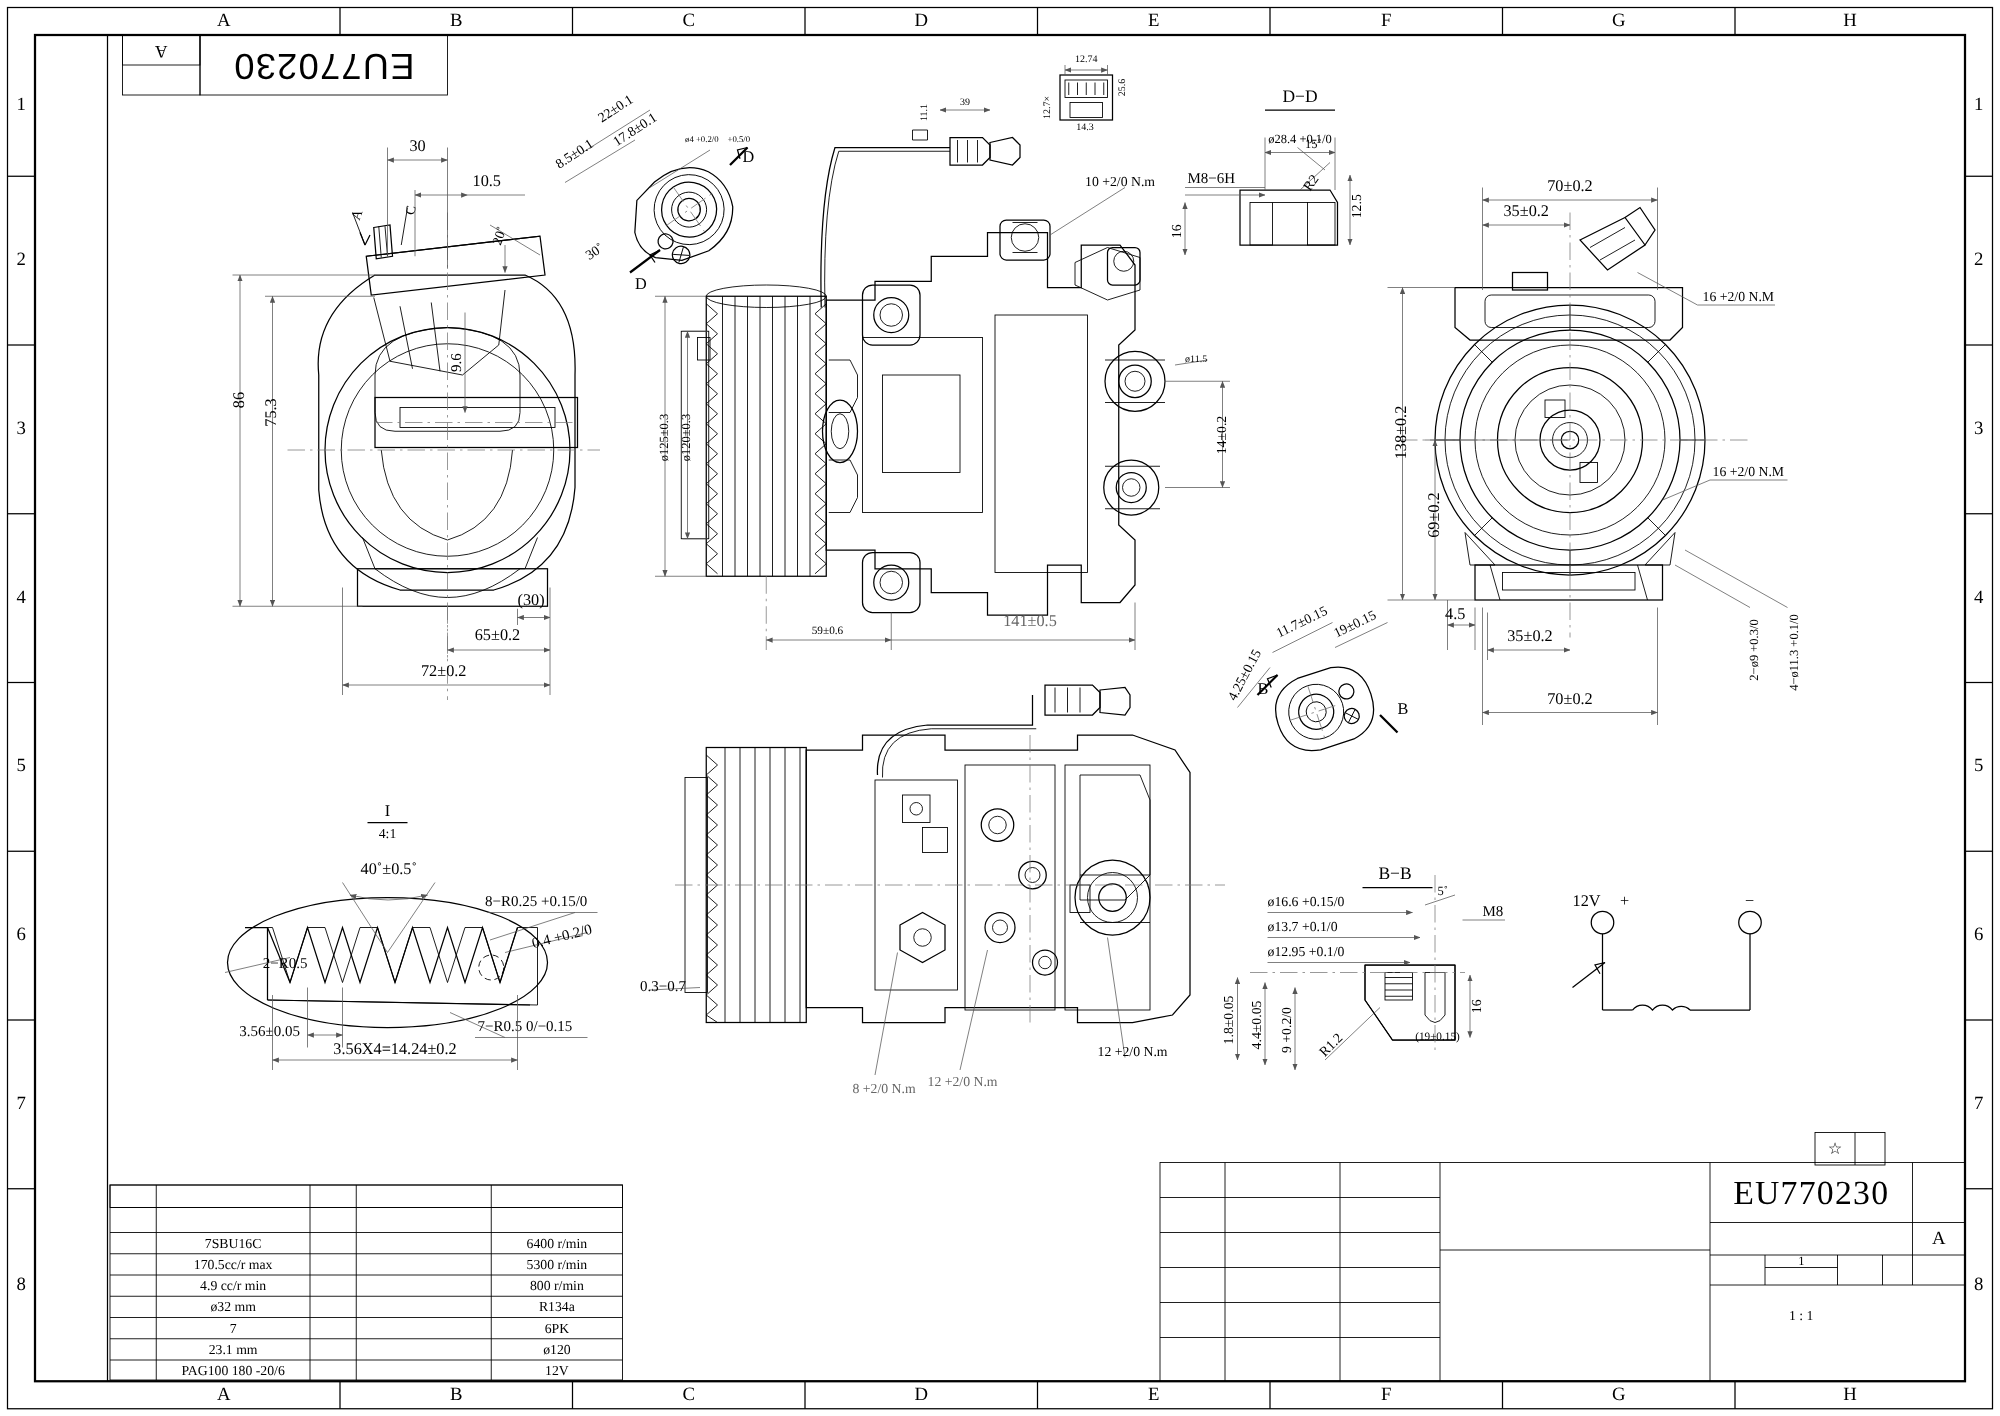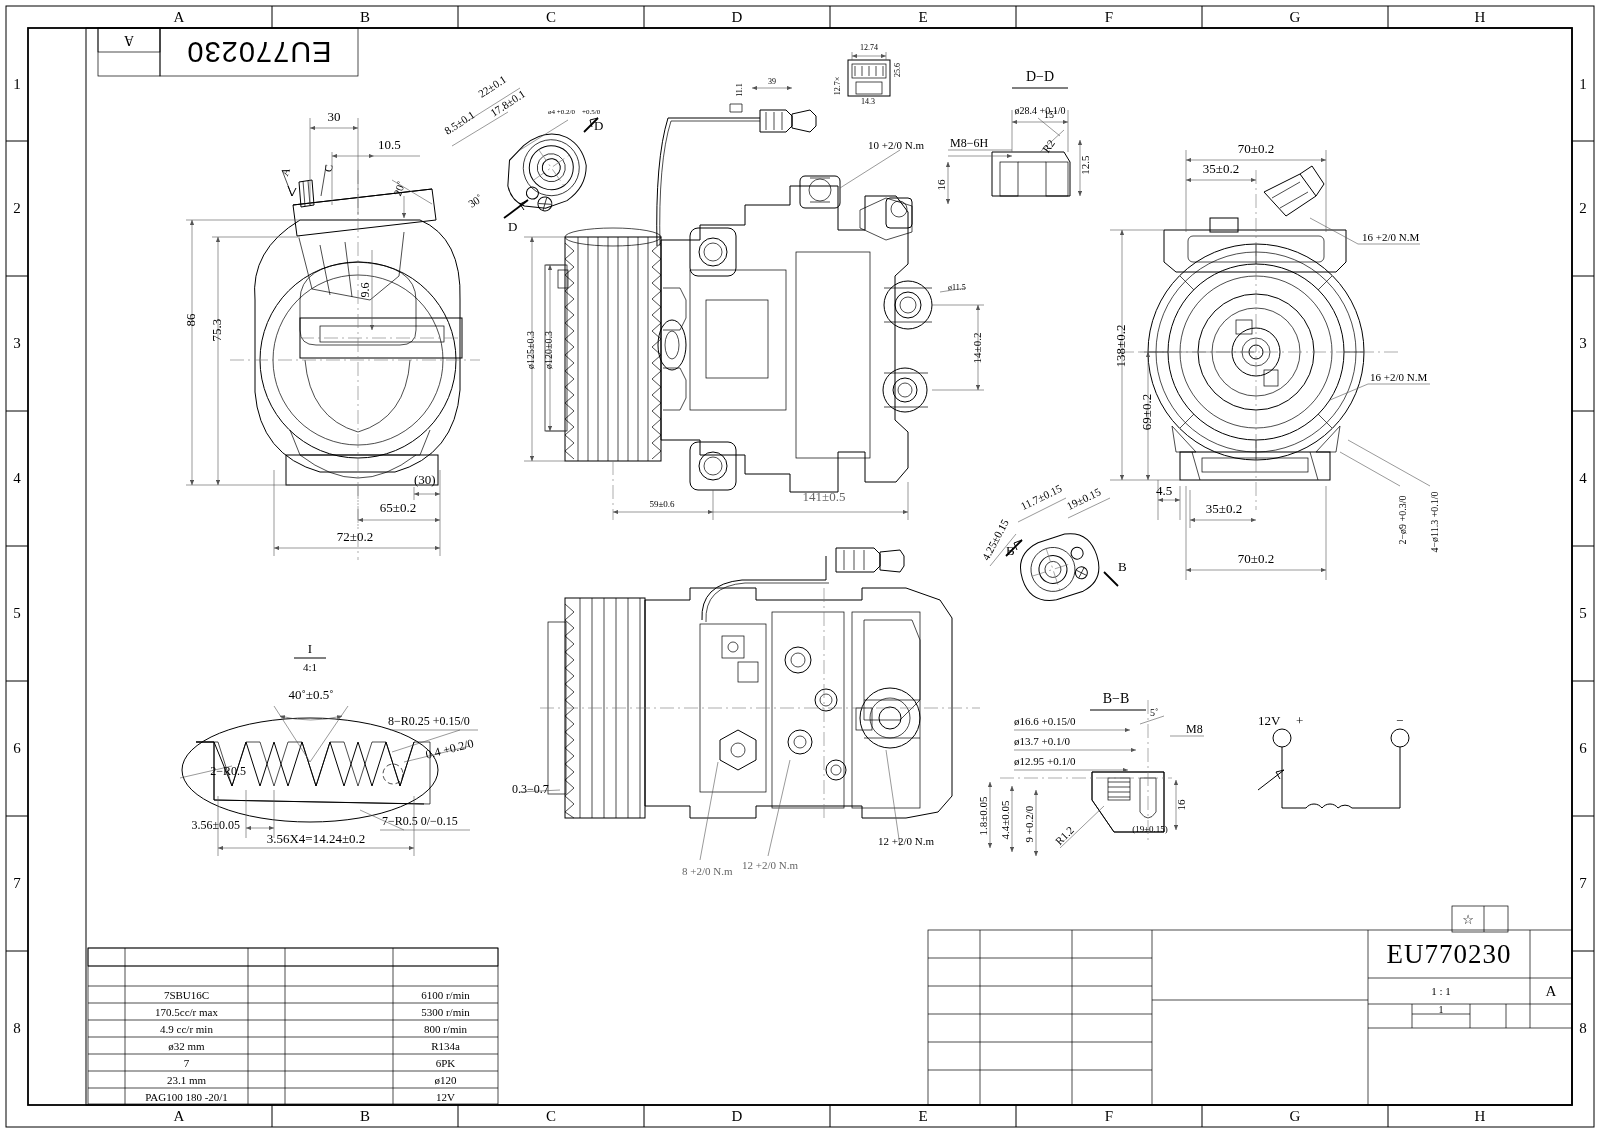--- a/index.html
+++ b/index.html
@@ -732,52 +732,52 @@
         <div style="position: absolute; left: 1572px; top: 197.5px; width: 22px; height: 22px; display: flex; align-items: center; justify-content: center; font-family: &quot;Liberation Serif&quot;, serif; font-size: 15px; color: rgb(0, 0, 0);">2</div>
         <div style="position: absolute; left: 1572px; top: 332.5px; width: 22px; height: 22px; display: flex; align-items: center; justify-content: center; font-family: &quot;Liberation Serif&quot;, serif; font-size: 15px; color: rgb(0, 0, 0);">3</div>
         <div style="position: absolute; left: 1572px; top: 467.5px; width: 22px; height: 22px; display: flex; align-items: center; justify-content: center; font-family: &quot;Liberation Serif&quot;, serif; font-size: 15px; color: rgb(0, 0, 0);">4</div>
         <div style="position: absolute; left: 1572px; top: 602.5px; width: 22px; height: 22px; display: flex; align-items: center; justify-content: center; font-family: &quot;Liberation Serif&quot;, serif; font-size: 15px; color: rgb(0, 0, 0);">5</div>
         <div style="position: absolute; left: 1572px; top: 737.5px; width: 22px; height: 22px; display: flex; align-items: center; justify-content: center; font-family: &quot;Liberation Serif&quot;, serif; font-size: 15px; color: rgb(0, 0, 0);">6</div>
         <div style="position: absolute; left: 1572px; top: 872.5px; width: 22px; height: 22px; display: flex; align-items: center; justify-content: center; font-family: &quot;Liberation Serif&quot;, serif; font-size: 15px; color: rgb(0, 0, 0);">7</div>
         <div style="position: absolute; left: 1572px; top: 1017px; width: 22px; height: 22px; display: flex; align-items: center; justify-content: center; font-family: &quot;Liberation Serif&quot;, serif; font-size: 15px; color: rgb(0, 0, 0);">8</div>
       </div>
   <div id="specTxt">
         <div style="position: absolute; left: 125px; top: 986px; width: 123px; height: 17px; display: flex; align-items: center; justify-content: center; font-family: &quot;Liberation Serif&quot;, serif; font-size: 11px;">7SBU16C</div>
-        <div style="position: absolute; left: 393px; top: 986px; width: 105px; height: 17px; display: flex; align-items: center; justify-content: center; font-family: &quot;Liberation Serif&quot;, serif; font-size: 11px;">6100 r/min</div>
+        <div style="position: absolute; left: 393px; top: 986px; width: 105px; height: 17px; display: flex; align-items: center; justify-content: center; font-family: &quot;Liberation Serif&quot;, serif; font-size: 11px;">6400 r/min</div>
         <div style="position: absolute; left: 125px; top: 1003px; width: 123px; height: 17px; display: flex; align-items: center; justify-content: center; font-family: &quot;Liberation Serif&quot;, serif; font-size: 11px;">170.5cc/r max</div>
         <div style="position: absolute; left: 393px; top: 1003px; width: 105px; height: 17px; display: flex; align-items: center; justify-content: center; font-family: &quot;Liberation Serif&quot;, serif; font-size: 11px;">5300 r/min</div>
         <div style="position: absolute; left: 125px; top: 1020px; width: 123px; height: 17px; display: flex; align-items: center; justify-content: center; font-family: &quot;Liberation Serif&quot;, serif; font-size: 11px;">4.9 cc/r min</div>
         <div style="position: absolute; left: 393px; top: 1020px; width: 105px; height: 17px; display: flex; align-items: center; justify-content: center; font-family: &quot;Liberation Serif&quot;, serif; font-size: 11px;">800 r/min</div>
         <div style="position: absolute; left: 125px; top: 1037px; width: 123px; height: 17px; display: flex; align-items: center; justify-content: center; font-family: &quot;Liberation Serif&quot;, serif; font-size: 11px;">ø32 mm</div>
         <div style="position: absolute; left: 393px; top: 1037px; width: 105px; height: 17px; display: flex; align-items: center; justify-content: center; font-family: &quot;Liberation Serif&quot;, serif; font-size: 11px;">R134a</div>
         <div style="position: absolute; left: 125px; top: 1054px; width: 123px; height: 17px; display: flex; align-items: center; justify-content: center; font-family: &quot;Liberation Serif&quot;, serif; font-size: 11px;">7</div>
         <div style="position: absolute; left: 393px; top: 1054px; width: 105px; height: 17px; display: flex; align-items: center; justify-content: center; font-family: &quot;Liberation Serif&quot;, serif; font-size: 11px;">6PK</div>
         <div style="position: absolute; left: 125px; top: 1071px; width: 123px; height: 17px; display: flex; align-items: center; justify-content: center; font-family: &quot;Liberation Serif&quot;, serif; font-size: 11px;">23.1 mm</div>
         <div style="position: absolute; left: 393px; top: 1071px; width: 105px; height: 17px; display: flex; align-items: center; justify-content: center; font-family: &quot;Liberation Serif&quot;, serif; font-size: 11px;">ø120</div>
-        <div style="position: absolute; left: 125px; top: 1088px; width: 123px; height: 17px; display: flex; align-items: center; justify-content: center; font-family: &quot;Liberation Serif&quot;, serif; font-size: 11px;">PAG100  180 -20/1</div>
+        <div style="position: absolute; left: 125px; top: 1088px; width: 123px; height: 17px; display: flex; align-items: center; justify-content: center; font-family: &quot;Liberation Serif&quot;, serif; font-size: 11px;">PAG100  180 -20/6</div>
         <div style="position: absolute; left: 393px; top: 1088px; width: 105px; height: 17px; display: flex; align-items: center; justify-content: center; font-family: &quot;Liberation Serif&quot;, serif; font-size: 11px;">12V</div>
       </div>
 </div>
 
 <div style="position:absolute;left:160px;top:28px;width:198px;height:48px;
             display:flex;align-items:center;justify-content:center;transform:rotate(180deg);
             font-family:'Liberation Sans',sans-serif;font-size:29px;letter-spacing:1px;">EU770230</div>
 <div style="position:absolute;left:98px;top:28px;width:62px;height:24px;
             display:flex;align-items:center;justify-content:center;transform:rotate(180deg);
             font-family:'Liberation Serif',serif;font-size:14px;">A</div>
 
 <div style="position:absolute;left:1368px;top:930px;width:162px;height:48px;
             display:flex;align-items:center;justify-content:center;
             font-family:'Liberation Serif',serif;font-size:27px;letter-spacing:1px;">EU770230</div>
 <div style="position:absolute;left:1530px;top:978px;width:42px;height:26px;
             display:flex;align-items:center;justify-content:center;
             font-family:'Liberation Serif',serif;font-size:15px;">A</div>
 <div style="position:absolute;left:1412px;top:1004px;width:58px;height:11px;
             display:flex;align-items:center;justify-content:center;
             font-family:'Liberation Serif',serif;font-size:10px;">1</div>
-<div style="position:absolute;left:1412px;top:984px;width:58px;height:13px;
+<div style="position:absolute;left:1412px;top:1046px;width:58px;height:13px;
             display:flex;align-items:center;justify-content:center;
             font-family:'Liberation Serif',serif;font-size:11px;">1 : 1</div>
 <div style="position:absolute;left:1452px;top:906px;width:32px;height:26px;
             display:flex;align-items:center;justify-content:center;
             font-family:'DejaVu Sans',sans-serif;font-size:13px;">☆</div>
 
 </div>
 
 </body></html>

